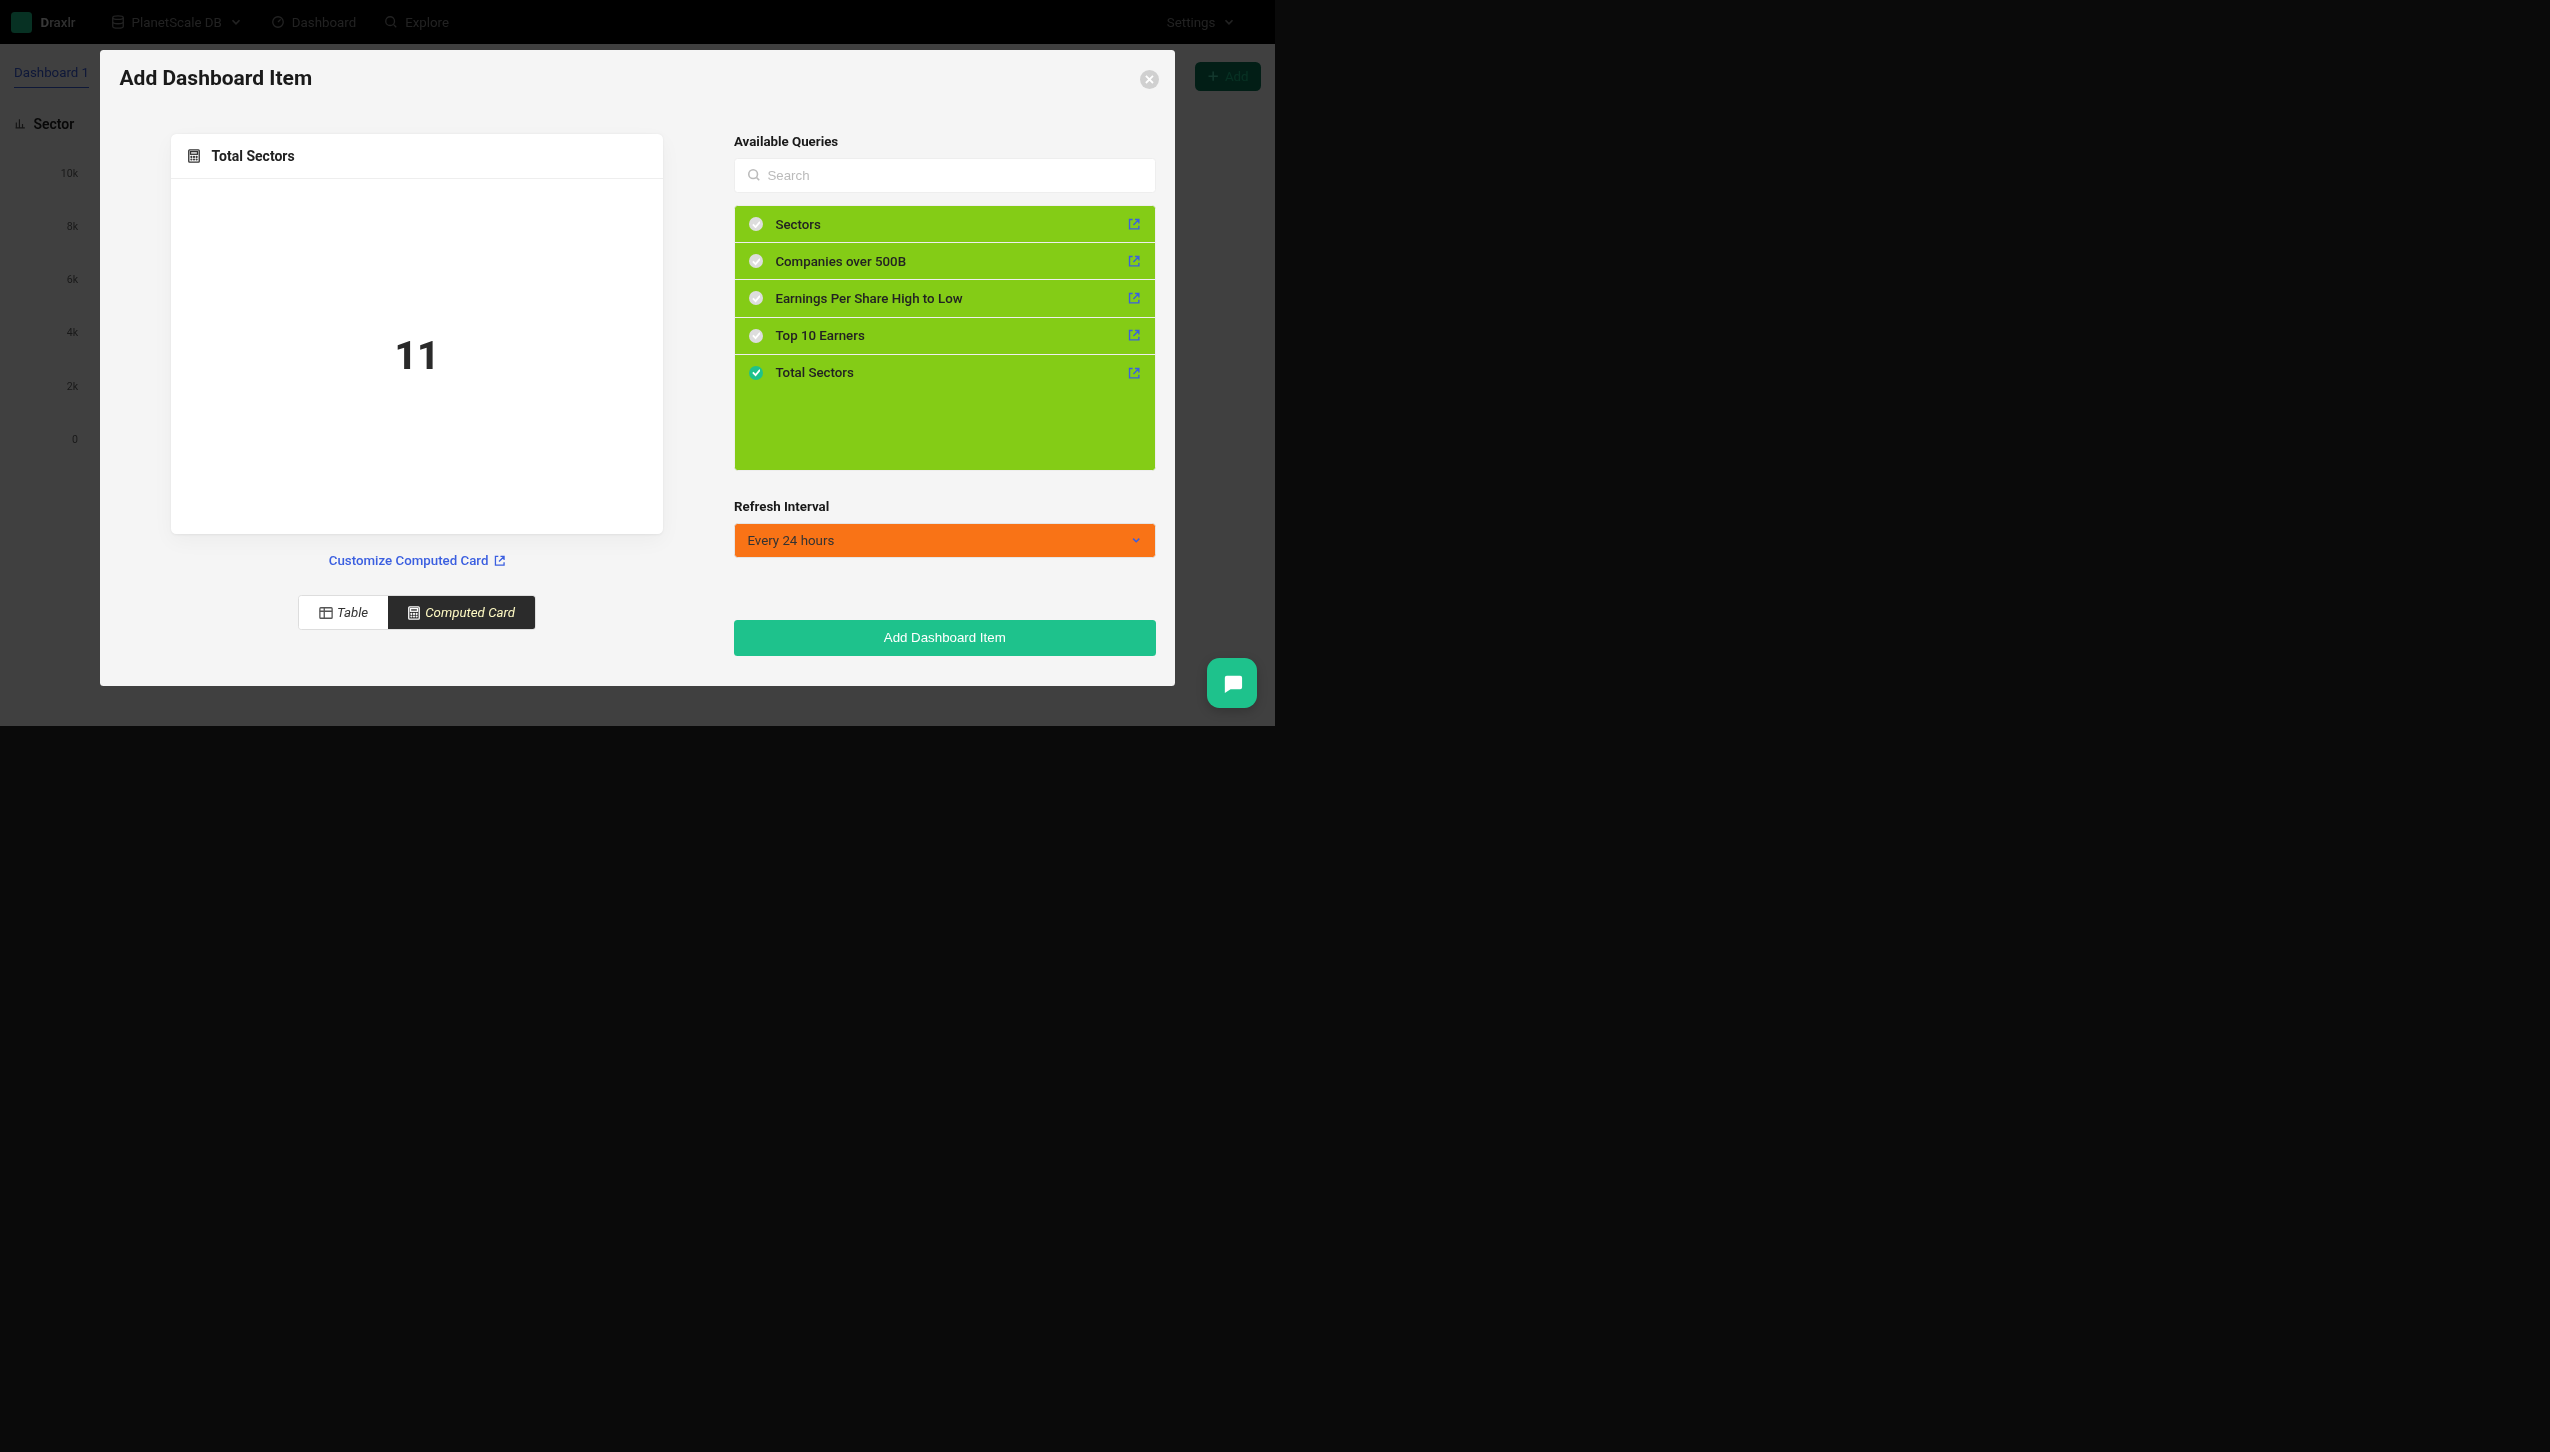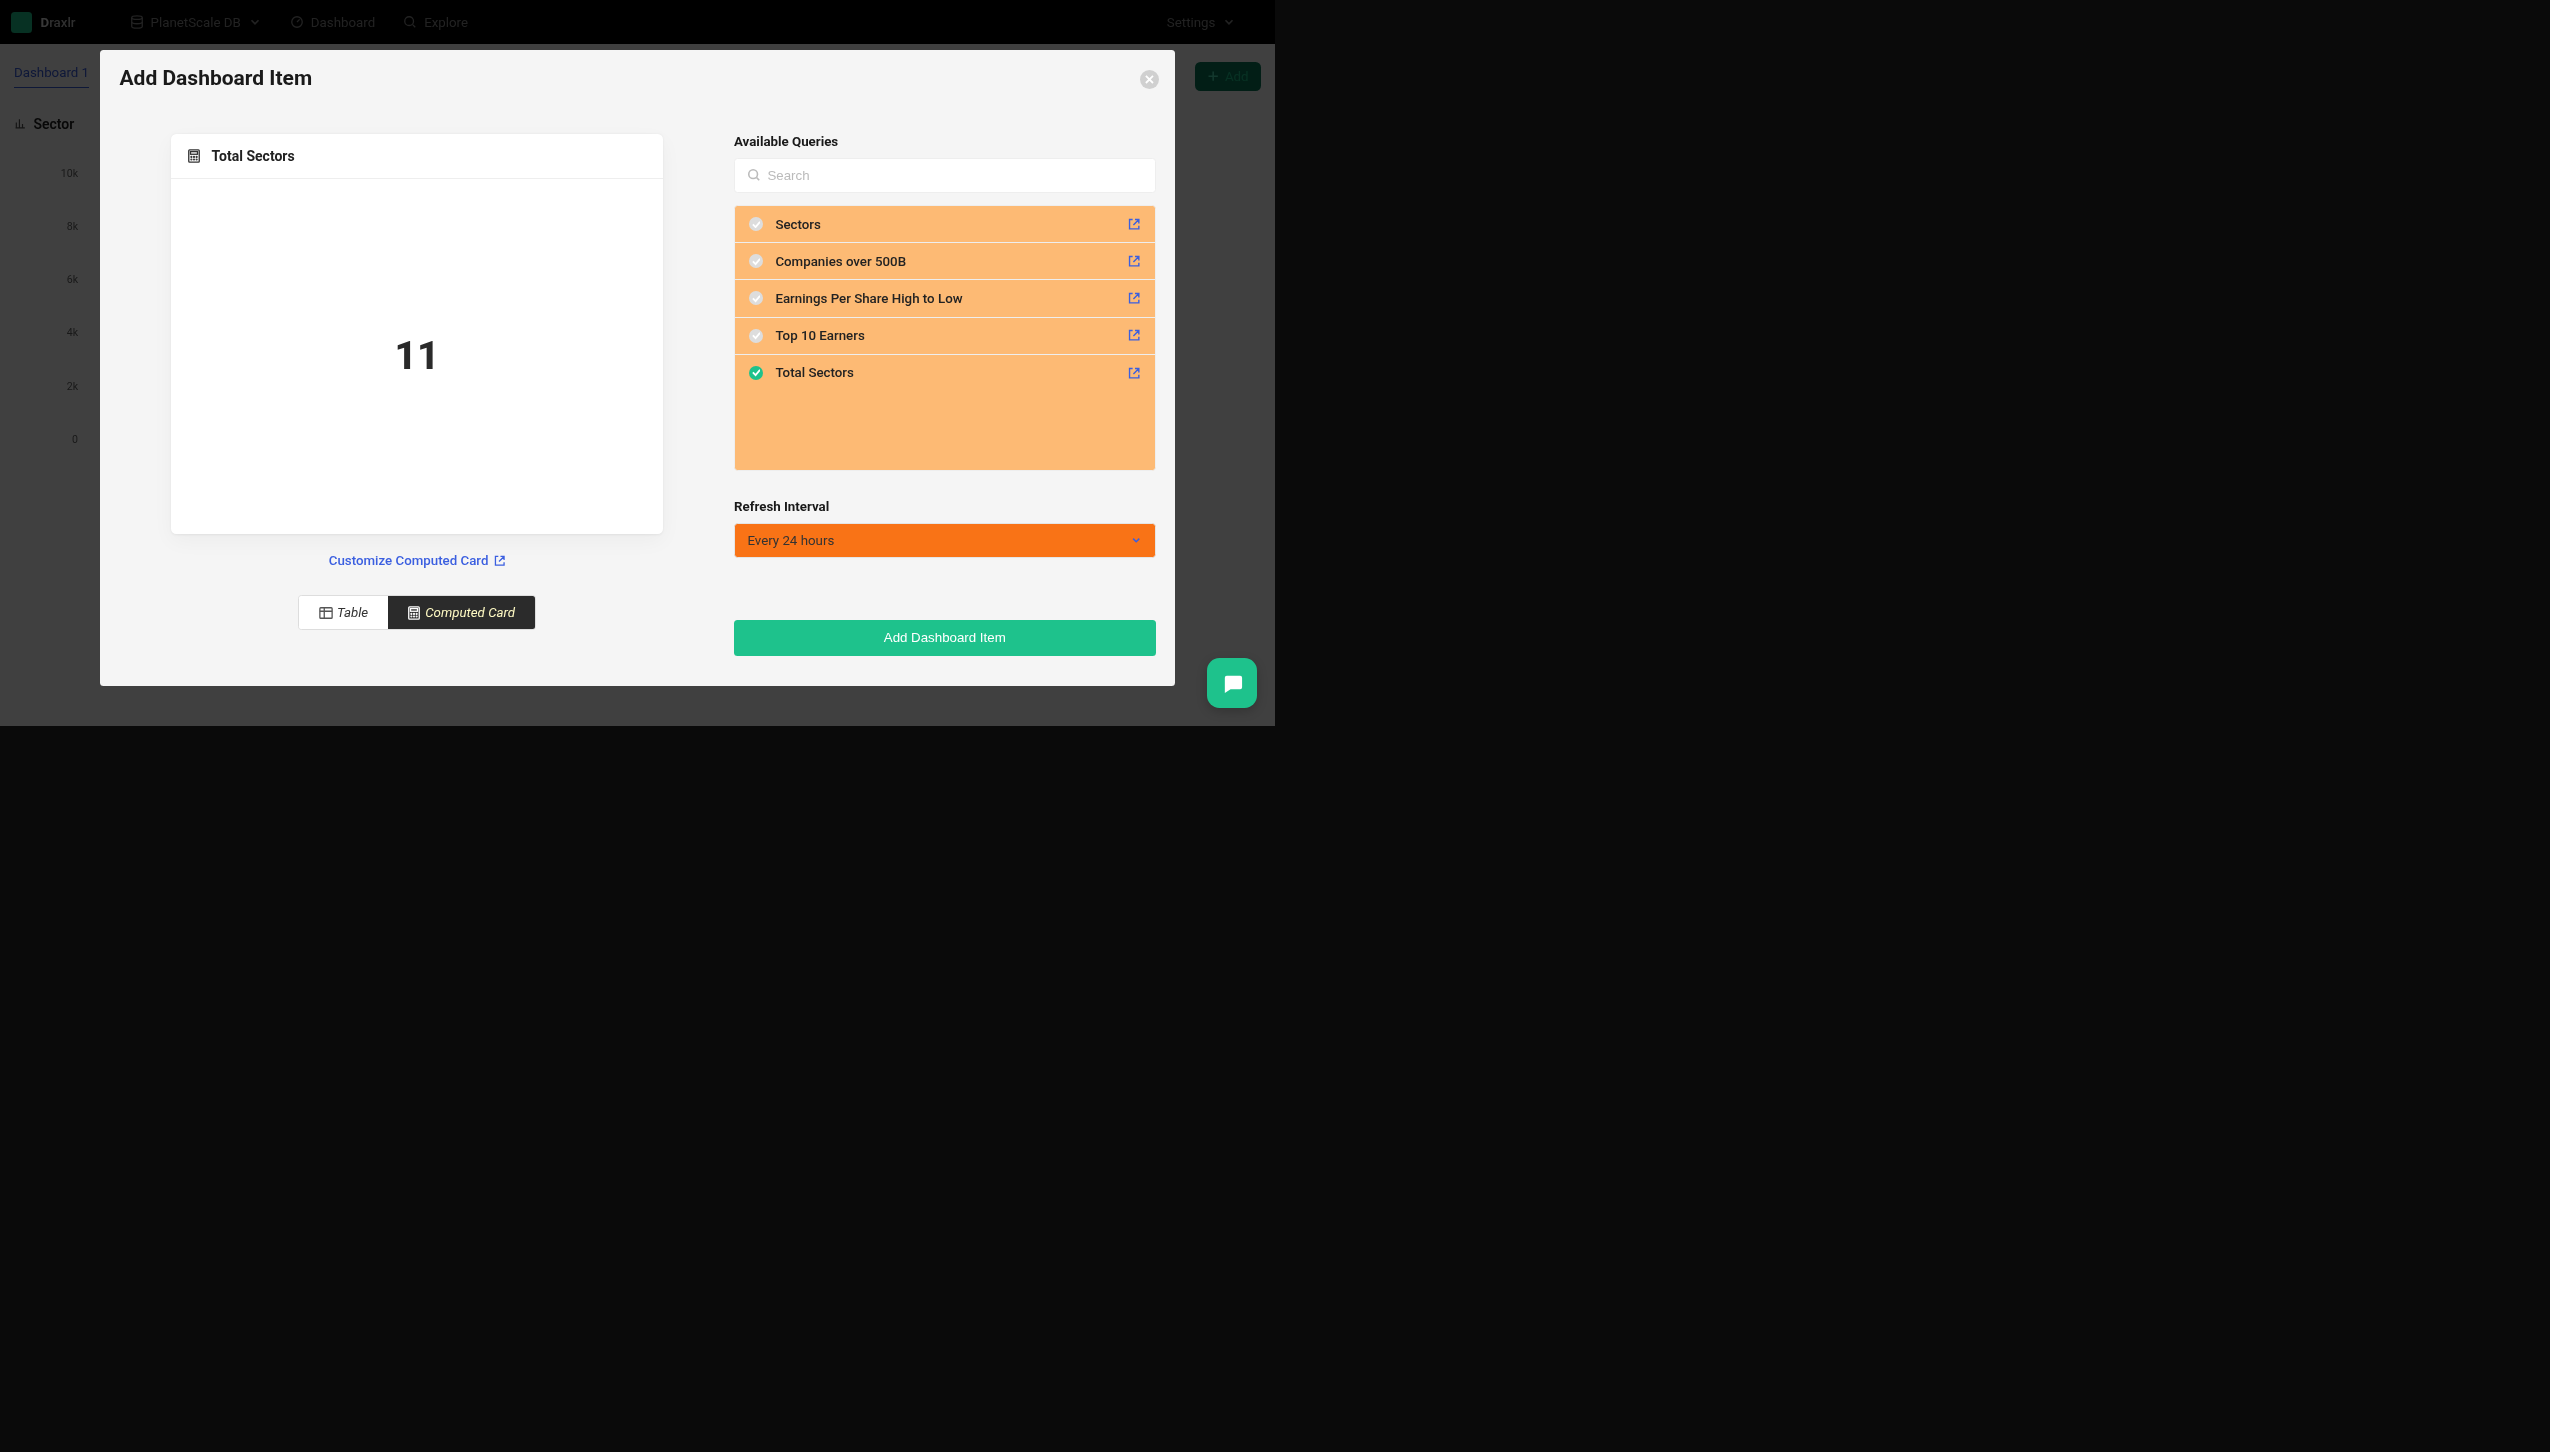--- a/index.html
+++ b/index.html
@@ -20,21 +20,21 @@
   align-items: center;
   padding: 0 10.6px;
   color: #aaa;
 }
 .logo-box {
   width: 21px; height: 21px;
   background: #1ec28c;
   border-radius: 3.5px;
   margin-right: 8.9px;
 }
-.brand { color: #bbb; font-weight: 500; font-size: 13.3px; margin-right: 54px; }
+.brand { color: #bbb; font-weight: 500; font-size: 13.3px; margin-right: 35px; }
 .brand b { color: #ddd; }
 .nav-item { display: flex; align-items: center; gap: 7px; margin-right: 28px; color: #888; font-size: 13.3px; }
 .nav-spacer { flex: 1; }
 .nav-icon { width: 14px; height: 14px; display: inline-block; }
 
 
 .bg-content {
   position: absolute;
   top: 44px; left: 0; right: 0; bottom: 0;
   background: #fff;
@@ -198,21 +198,21 @@
   border: none;
   outline: none;
   font-size: 13.3px;
   flex: 1;
   color: #333;
 }
 .search-box input::placeholder { color: #bbb; }
 .search-icon { color: #bbb; width: 14px; height: 14px; }
 
 .query-list {
-  background: #fdba74;
+  background: #84cc16;
   border: 0.9px solid #eee;
   border-radius: 3.5px;
   height: 266px;
   overflow: hidden;
 }
 .query-row {
   display: flex;
   align-items: center;
   padding: 10.6px 14px;
   border-bottom: 0.9px solid #eee;

